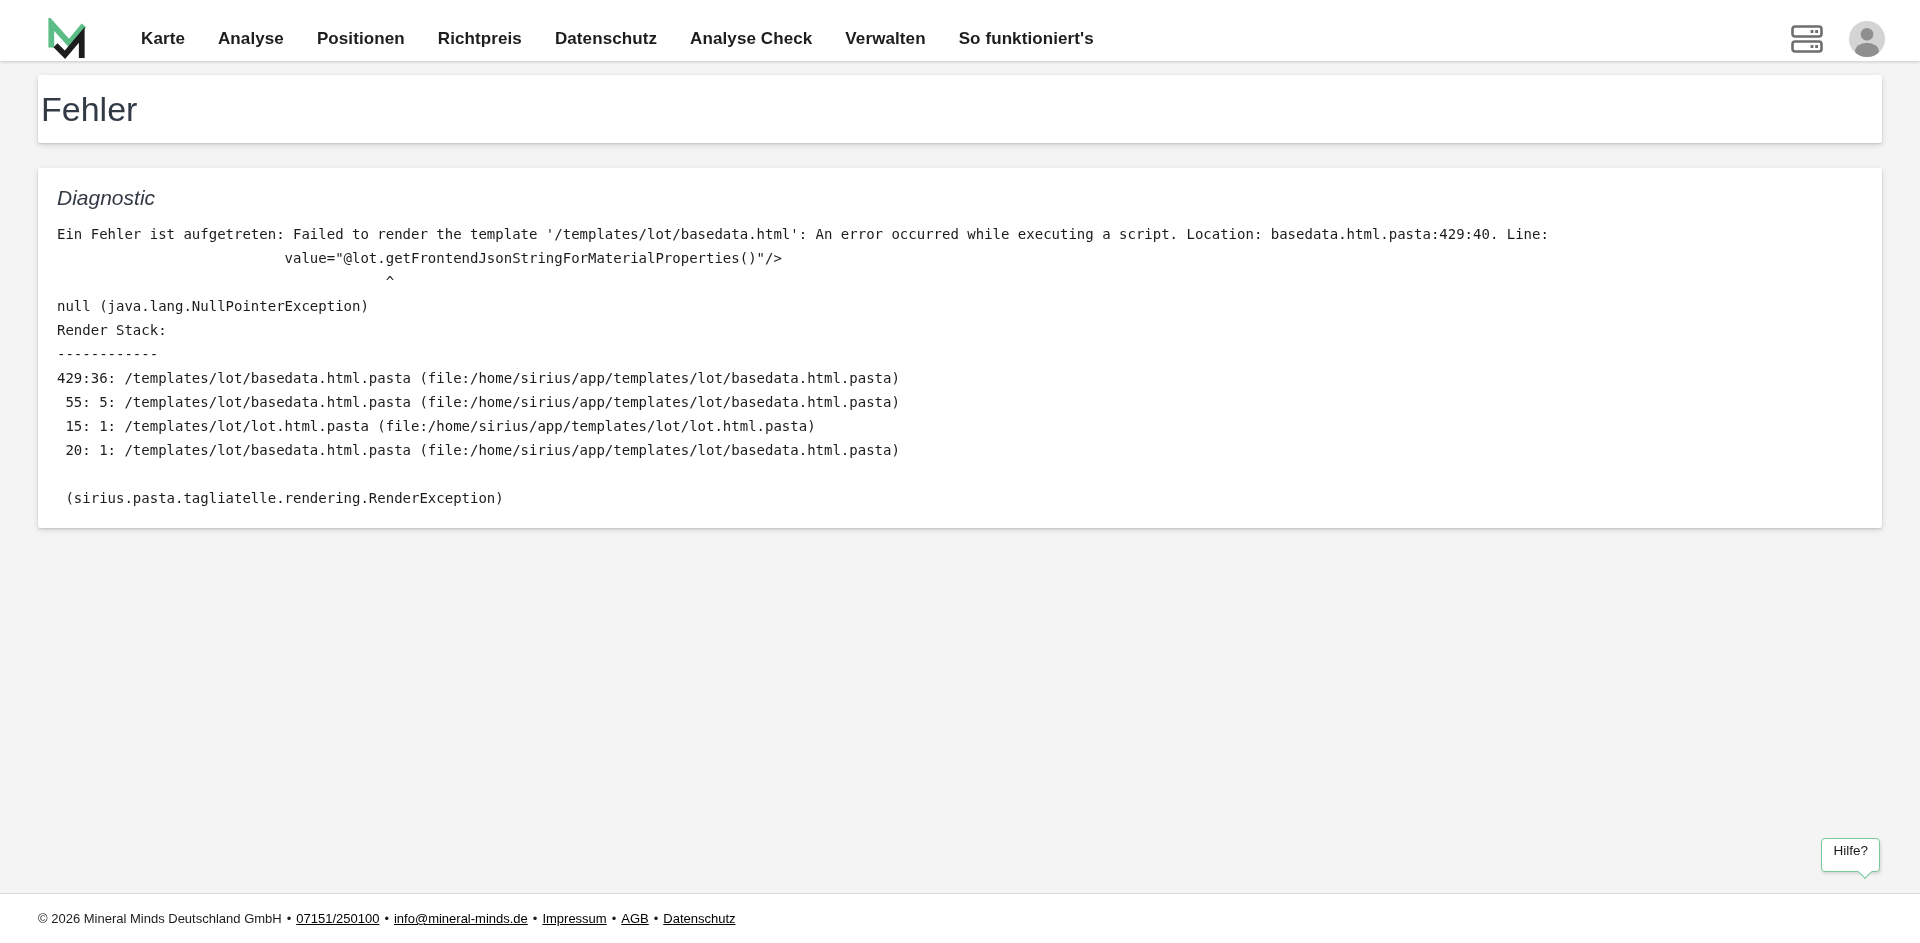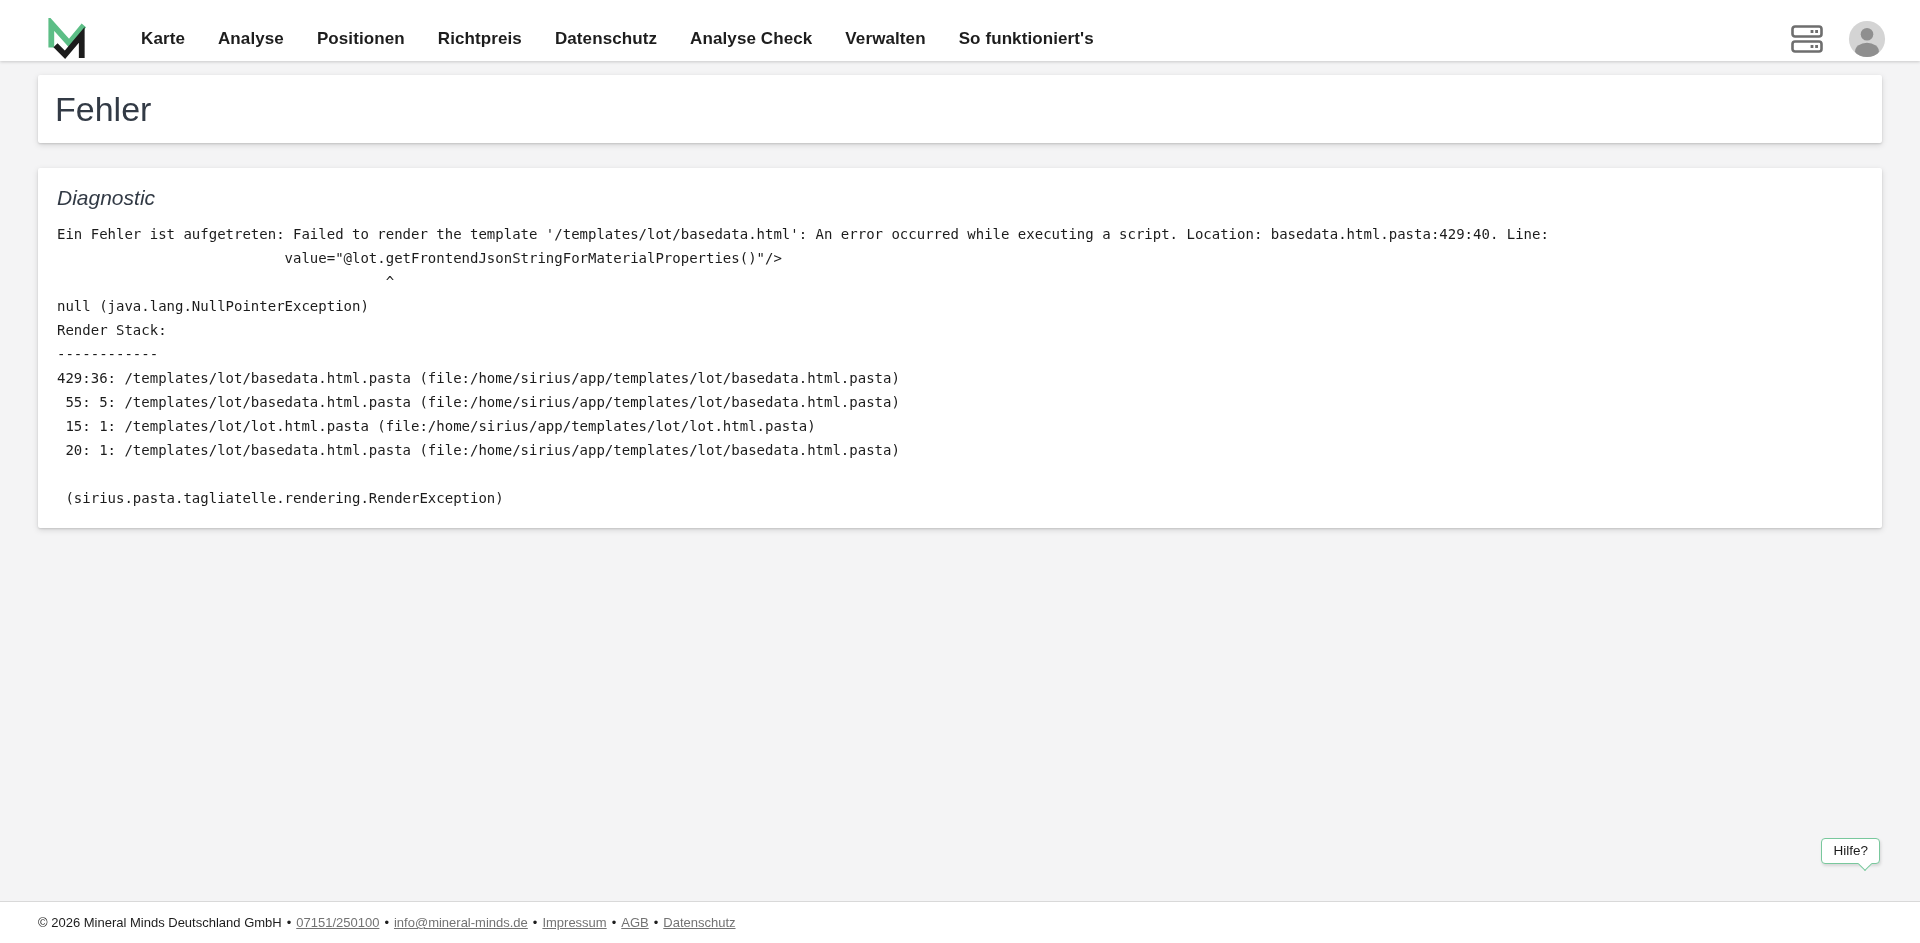--- a/index.html
+++ b/index.html
@@ -35,21 +35,21 @@
 
   
   .card {
     position:absolute; left:38px; right:38px;
     background:#ffffff; border-radius:2px;
     box-shadow:0 1px 2px rgba(0,0,0,0.12), 0 2px 6px rgba(0,0,0,0.13);
   }
   .title-card {
     top:75px; height:68px;
     display:flex; align-items:center;
-    padding:0 17px;
+    padding:0 3px;
   }
   .page-title {
     font-size:34px; font-weight:400; color:#323a45; margin:0;
   }
   .diag-card {
     top:168px;
     padding:17px 19px 18px 19px;
   }
   .diag-heading {
     font-size:21px; font-weight:400; color:#323a45;
@@ -62,48 +62,48 @@
     color:#1c1c1c;
     white-space:pre;
   }
 
   
   .help-bubble {
     position:absolute; top:838px; right:40px;
     background:#ffffff;
     border:1px solid #79c89d;
     border-radius:4px;
-    padding:4px 11px 5px 11px;
+    padding:4px 11px 13px 11px;
     font-size:13.5px; color:#1c1c1c;
     cursor:pointer;
     box-shadow:1px 2px 3px rgba(0,0,0,0.12);
     z-index:30;
   }
   .help-tail {
     position:absolute; right:9px; bottom:-6px;
     width:10px; height:10px;
     background:#ffffff;
     border-right:1px solid #79c89d;
     border-bottom:1px solid #79c89d;
     transform:rotate(45deg);
   }
 
   
   .footer {
-    position:absolute; left:0; right:0; bottom:0; height:42px;
+    position:absolute; left:0; right:0; bottom:0; height:50px;
     background:#ffffff;
     border-top:1px solid #d9d9d9;
     display:flex; align-items:center; justify-content:space-between;
     padding:0 24px 0 38px;
     font-size:13px;
     z-index:10;
   }
   .footer-left { display:flex; align-items:center; white-space:nowrap; }
   .footer-sep { margin:0 5px; color:#1d1d1d; }
-  .footer a { color:#737373; text-decoration:underline; cursor:pointer; }
+  .footer a { color:#000000; text-decoration:underline; cursor:pointer; }
   .footer-right { white-space:nowrap; color:#1d1d1d; }
   .footer-right b { font-weight:bold; }
 </style>
 </head>
 <body>
 
 <header class="topbar">
   <span class="logo">
     <svg viewBox="0 0 40 40" width="42" height="42">
       <path d="M6,28 L6,5 L23,24 L37,7" fill="none" stroke="#5cbe86" stroke-width="5.5"></path>

